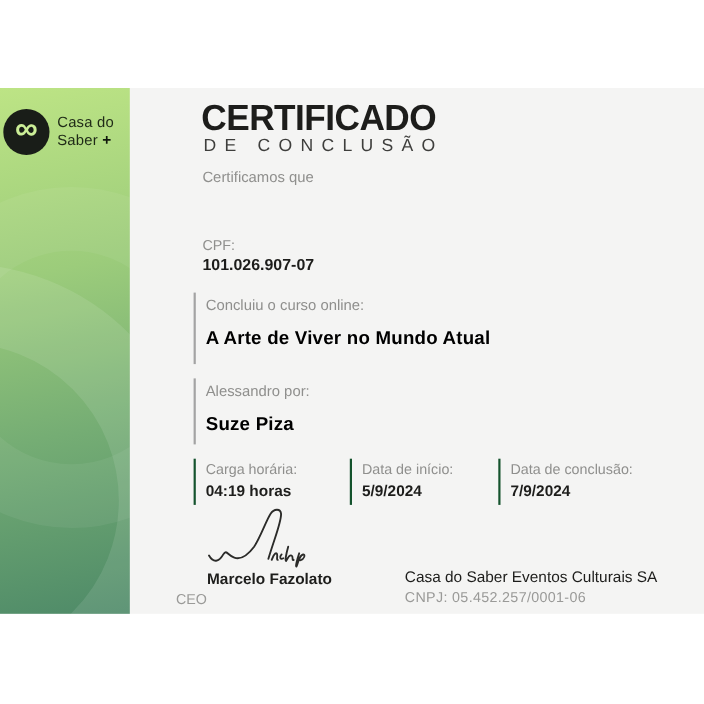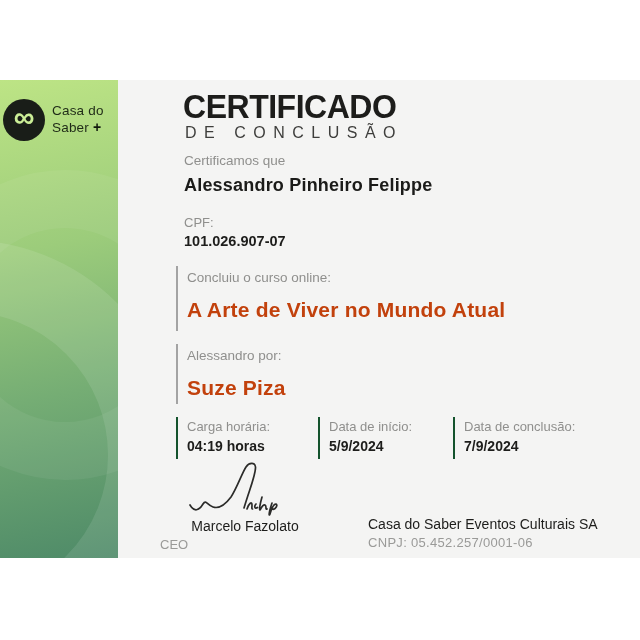--- a/index.html
+++ b/index.html
@@ -44,33 +44,33 @@
     position:absolute; left:185px; top:44px;
     font-size:16px; font-weight:500; color:#3e3e3c; letter-spacing:7.5px;
   }
   .intro-label { position:absolute; left:184px; top:73px; font-size:13.5px; color:#8f8f8d; }
   .recipient-name { position:absolute; left:184px; top:95px; font-size:18px; font-weight:700; color:#1b1b19; letter-spacing:0.2px; }
   .cpf-label { position:absolute; left:184px; top:135px; font-size:13px; color:#8f8f8d; }
   .cpf-value { position:absolute; left:184px; top:153px; font-size:14.5px; font-weight:700; color:#1d1d1b; }
 
   .section { position:absolute; left:176px; border-left:2px solid #a3a3a3; padding:4px 0 0 9px; }
   .section .sec-label { font-size:13.5px; color:#8f8f8d; }
-  .section .sec-value { font-size:21px; font-weight:700; color:#c2410c; margin-top:13px; letter-spacing:0.2px; }
+  .section .sec-value { font-size:17px; font-weight:700; color:#000000; margin-top:13px; letter-spacing:0.2px; }
   .section-course { top:186px; height:65px; }
   .section-instructor { top:264px; height:60px; }
 
   .detail-col { position:absolute; top:337px; height:42px; border-left:2px solid #14532d; padding:2px 0 0 9px; }
   .detail-col .sec-label { font-size:13px; color:#8f8f8d; }
   .detail-col .det-value { font-size:14px; font-weight:700; color:#1d1d1b; margin-top:4px; }
   .detail-col-1 { left:176px; width:130px; }
   .detail-col-2 { left:318px; width:125px; }
   .detail-col-3 { left:453px; width:160px; }
 
   .signature-svg { position:absolute; left:186px; top:380px; }
-  .sig-name { position:absolute; left:160px; top:438px; width:170px; text-align:center; font-size:14px; font-weight:400; color:#1d1d1b; }
+  .sig-name { position:absolute; left:160px; top:438px; width:170px; text-align:center; font-size:14px; font-weight:700; color:#1d1d1b; }
   .sig-role { position:absolute; left:160px; top:457px; width:170px; text-align:left; font-size:13px; color:#9a9a98; }
 
   .issuer-company { position:absolute; left:368px; top:436px; font-size:14px; font-weight:400; color:#1d1d1b; }
   .issuer-cnpj { position:absolute; left:368px; top:455px; font-size:13px; color:#9a9a98; letter-spacing:0.3px; }
 </style>
 </head>
 <body>
 
 <div class="canvas">
   <div class="certificate">
@@ -87,21 +87,20 @@
           <span>Saber</span>
           <span class="logo-plus">+</span>
         </div>
       </div>
     </div>
 
     <div class="title">CERTIFICADO</div>
     <div class="subtitle">DE CONCLUSÃO</div>
 
     <div class="intro-label">Certificamos que</div>
-    <div class="recipient-name">Alessandro Pinheiro Felippe</div>
     <div class="cpf-label">CPF:</div>
     <div class="cpf-value">101.026.907-07</div>
 
     <div class="section section-course">
       <div class="sec-label">Concluiu o curso online:</div>
       <div class="sec-value">A Arte de Viver no Mundo Atual</div>
     </div>
 
     <div class="section section-instructor">
       <div class="sec-label">Alessandro por:</div>

